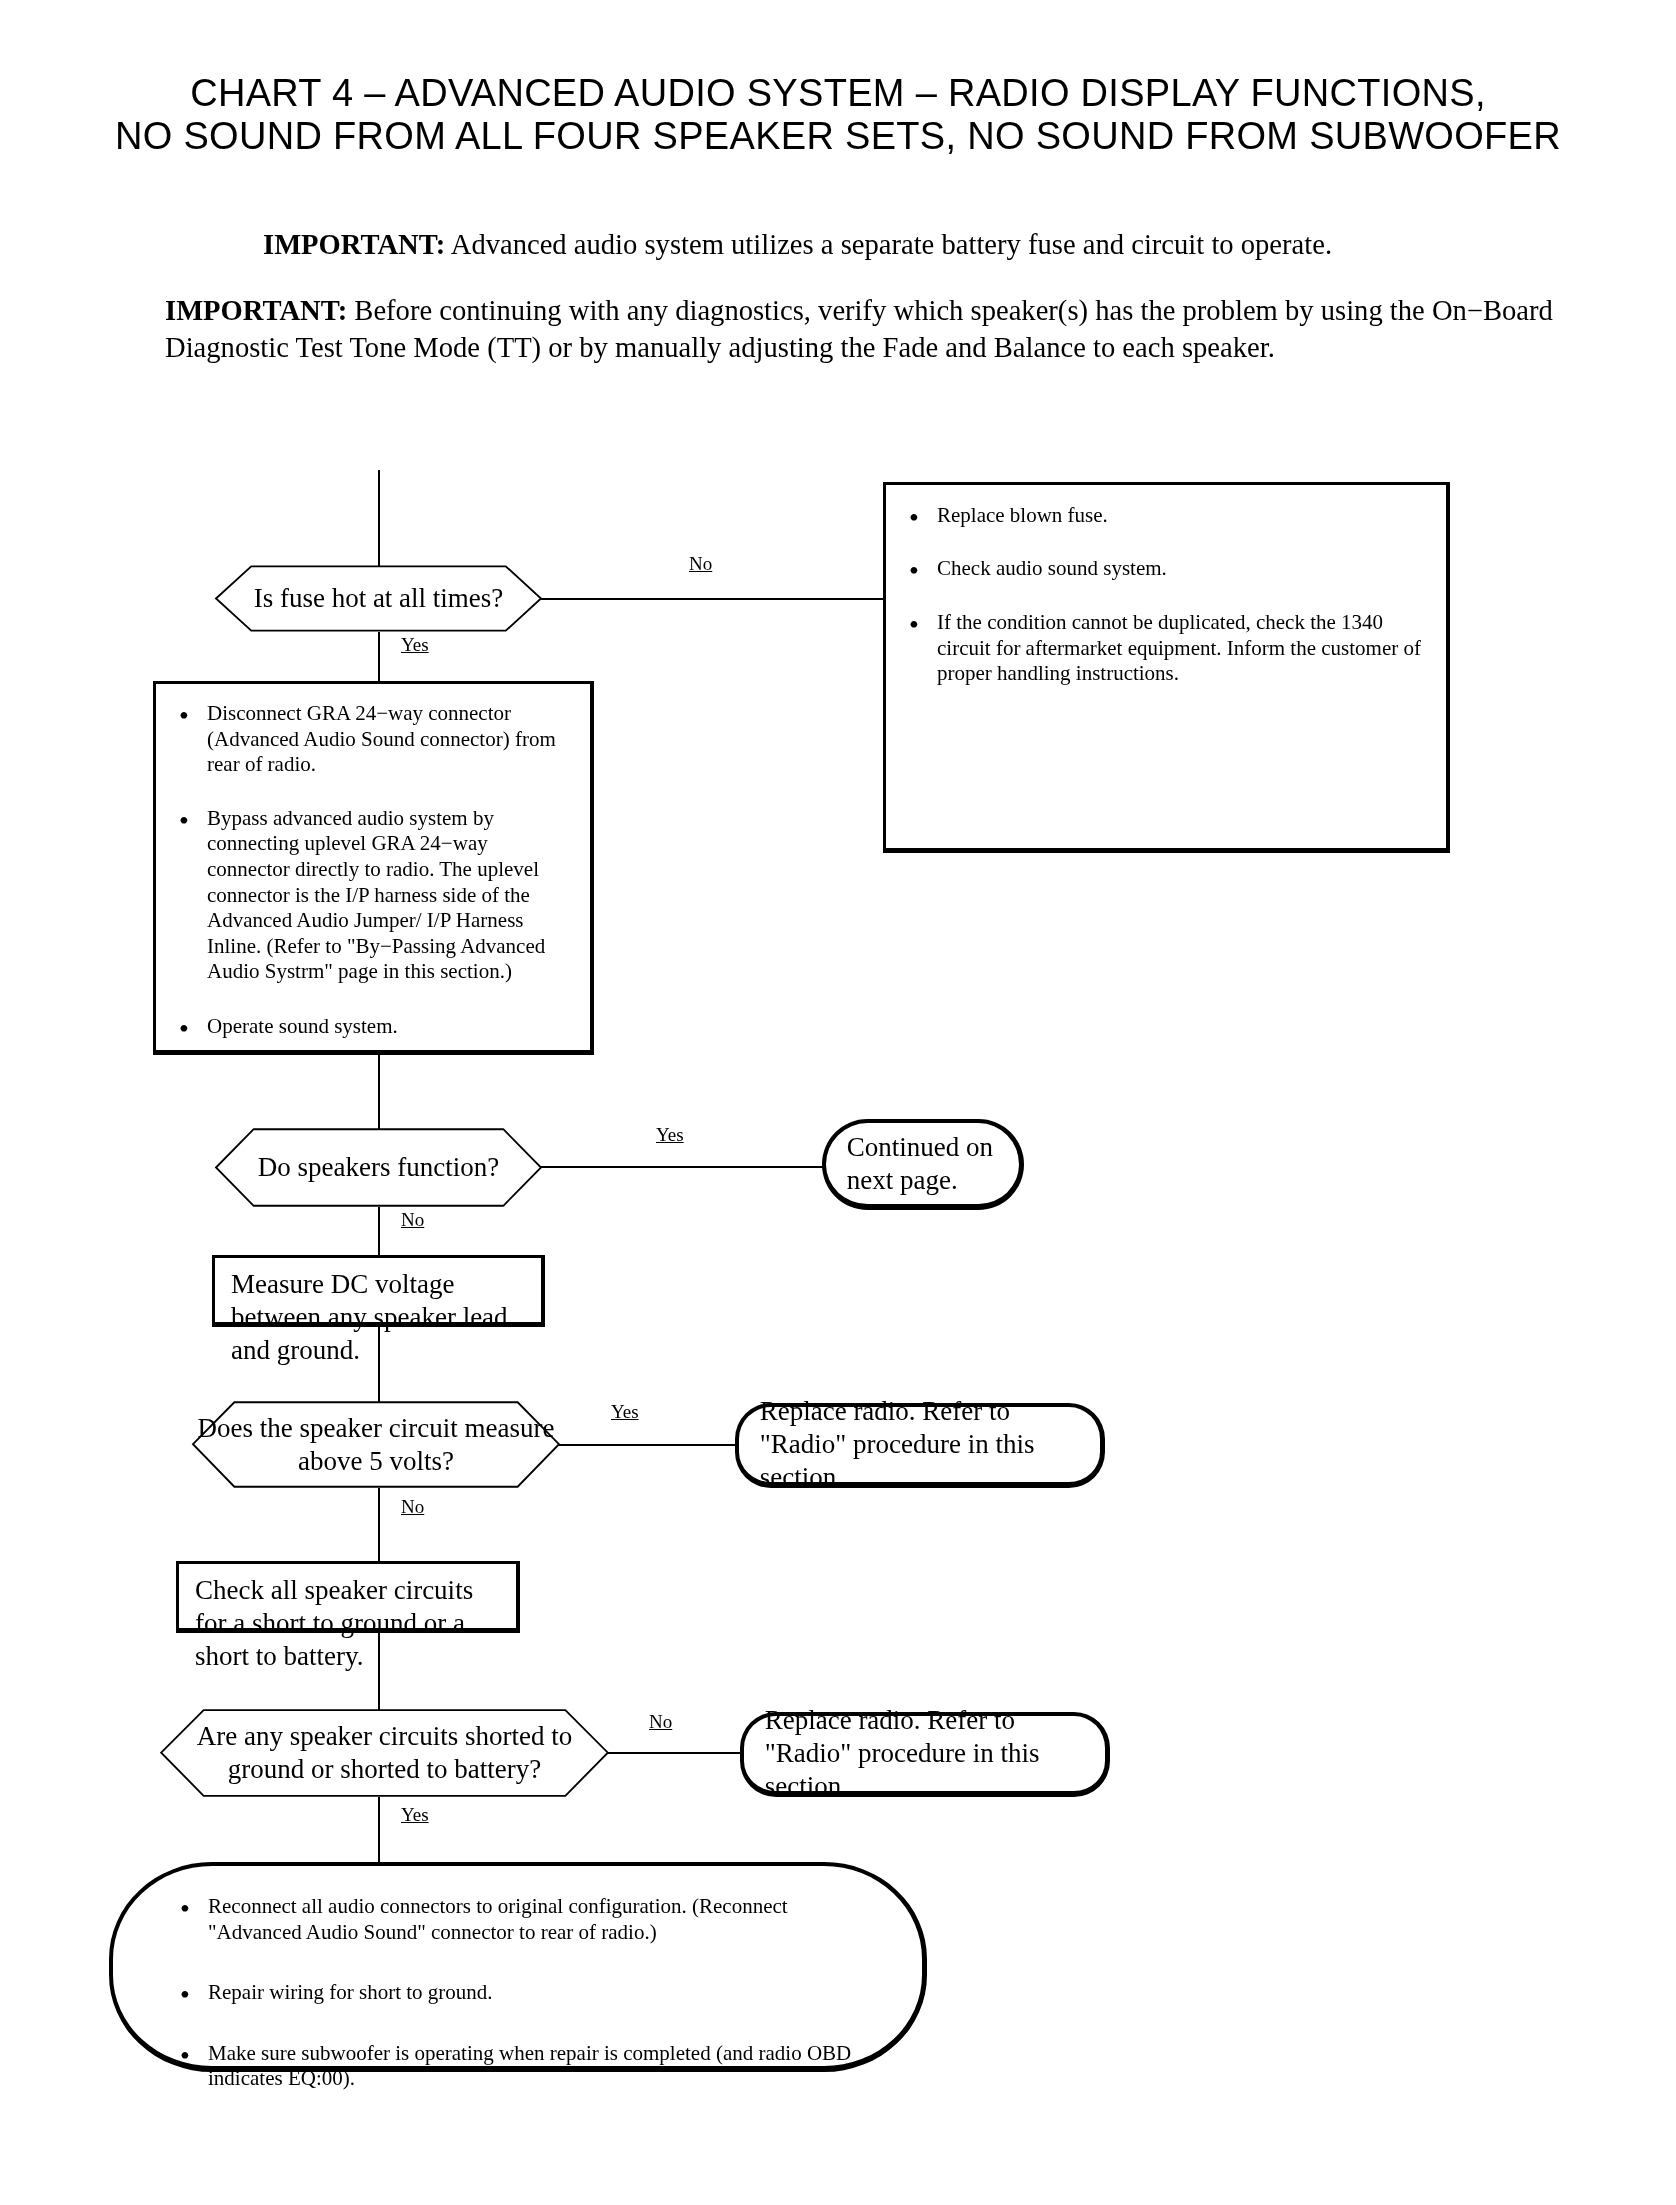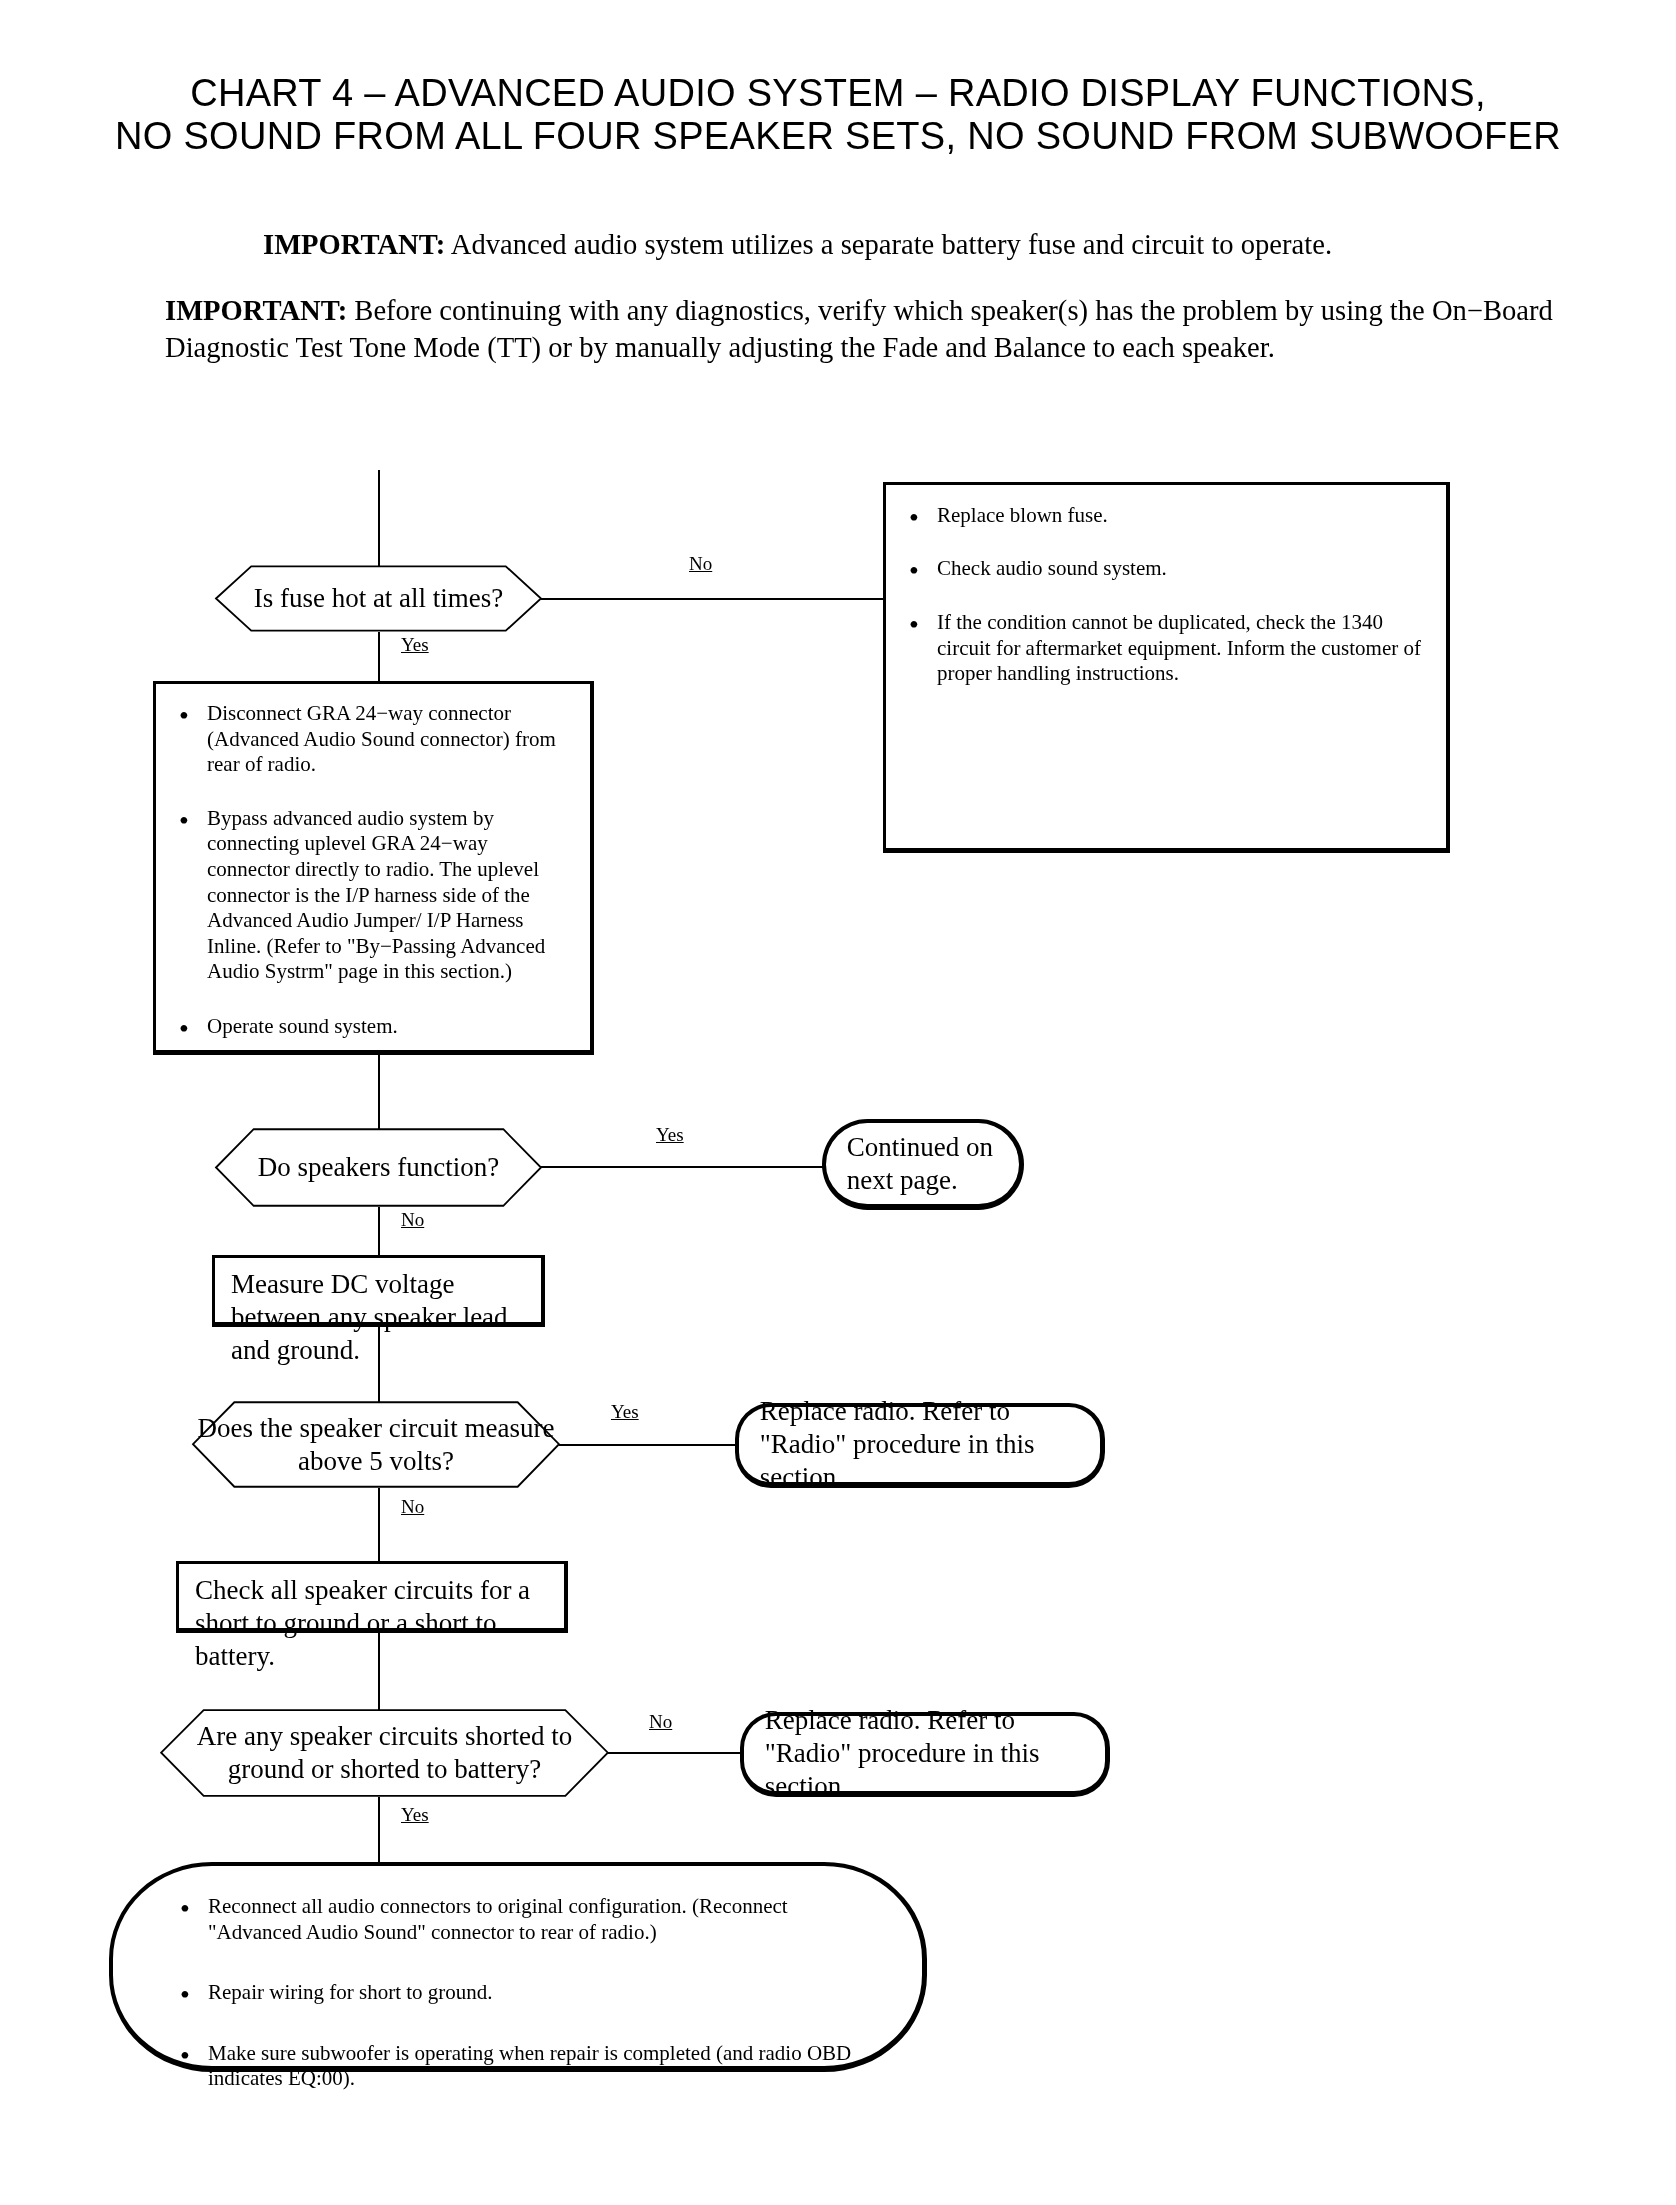--- a/index.html
+++ b/index.html
@@ -168,21 +168,21 @@
   <div class="ln lnh" style="left:559px;top:1444px;width:180px;"></div>
   <div class="edgelbl" style="left:611px;top:1402px;">Yes</div>
 
   <div class="stad" style="left:735px;top:1403px;width:370px;height:85px;border-radius:36px;">
     <div class="txt">Replace radio. Refer to "Radio" procedure in this section.</div>
   </div>
 
   <div class="ln lnv" style="left:378px;top:1488px;height:79px;"></div>
   <div class="edgelbl" style="left:401px;top:1497px;">No</div>
 
-  <div class="nodebox rect" style="left:176px;top:1561px;width:392px;height:72px;padding-left:29px;">
+  <div class="nodebox rect" style="left:176px;top:1561px;width:344px;height:72px;padding-left:29px;">
     <div class="txt">Check all speaker circuits for a short to ground or a short to battery.</div>
   </div>
 
   <div class="ln lnv" style="left:378px;top:1633px;height:79px;"></div>
 
   <div class="hexwrap" style="left:161px;top:1709px;width:447px;height:88px;">
     <svg width="447" height="88" viewBox="0 0 736 145">
       <polygon points="0,72 70,2 666,2 736,72 666,143 70,143" fill="#ffffff" stroke="#000000" stroke-width="3"></polygon>
     </svg>
     <div class="htxt">Are any speaker circuits shorted to ground or shorted to battery?</div>

